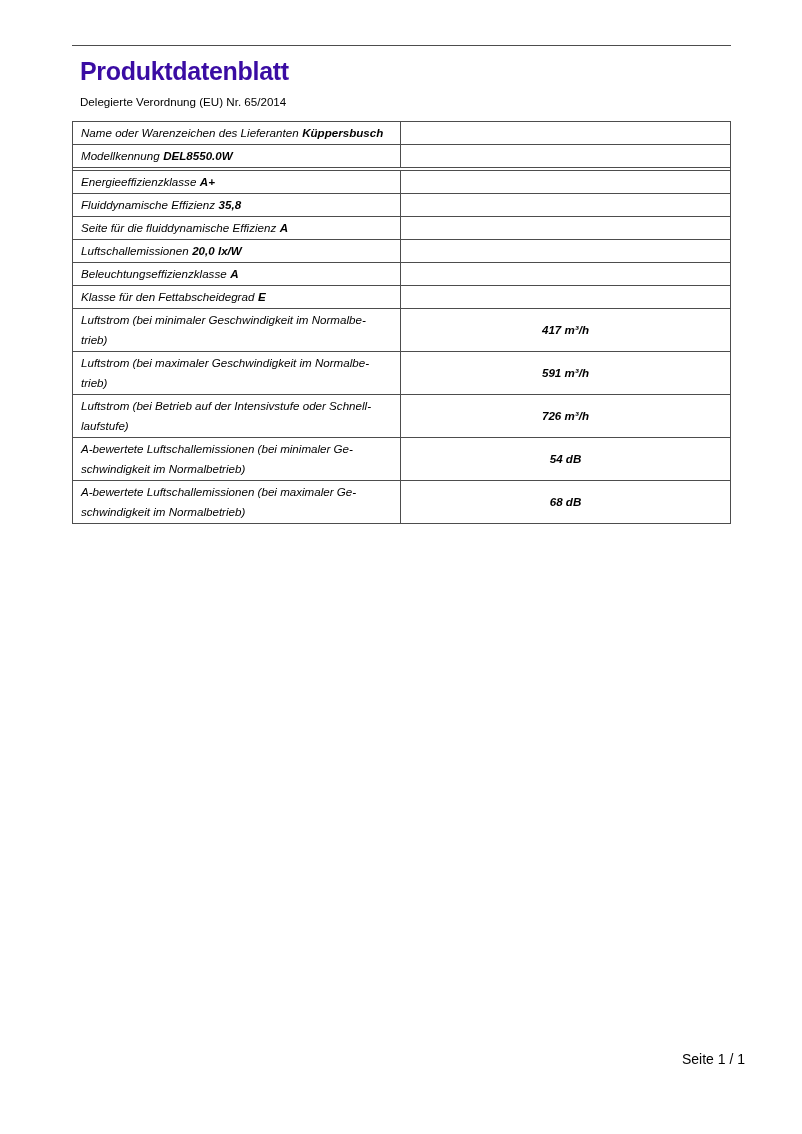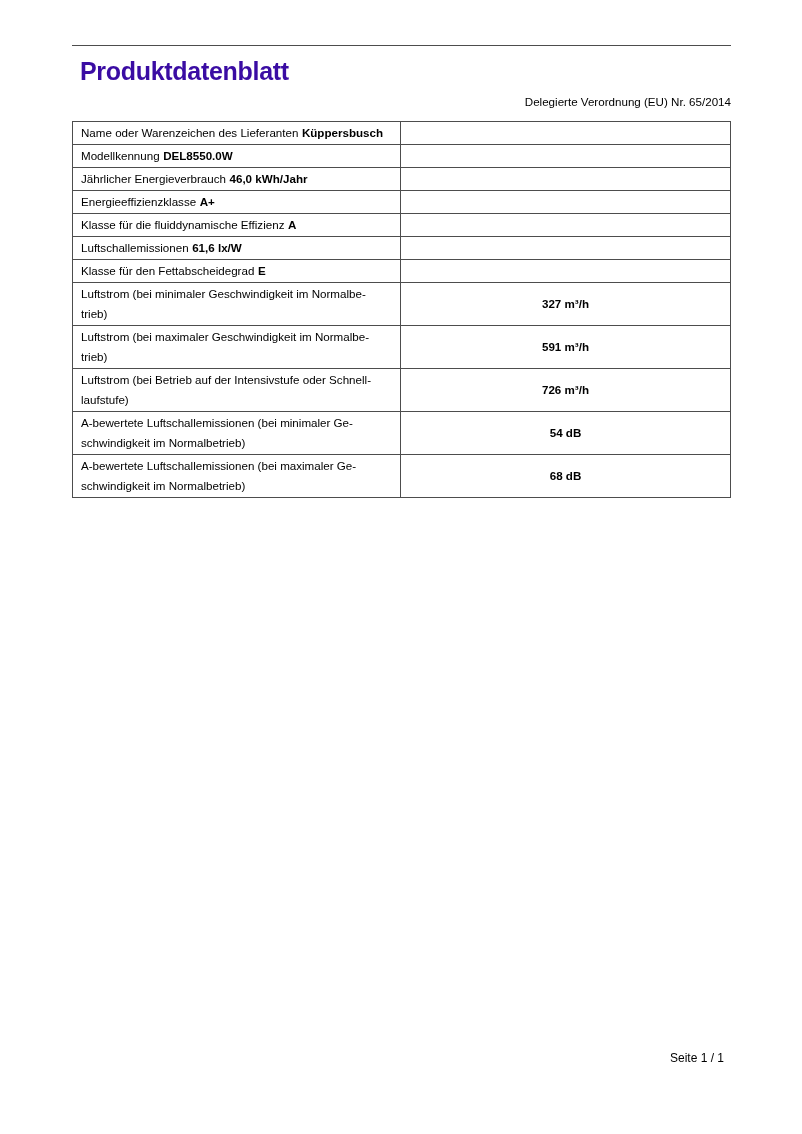--- a/index.html
+++ b/index.html
@@ -31,30 +31,30 @@
     font-size: 25px;
     font-weight: bold;
     color: #3a0ca3;
     letter-spacing: -0.3px;
     padding-left: 8px;
   }
   .doc-subtitle {
     margin-top: 9px;
     font-size: 11.6px;
     padding-left: 8px;
-    text-align: right;
   }
   .spec-table {
     margin-top: 13px;
     border: 1px solid #4d4d4d;
   }
   .row {
     display: grid;
     grid-template-columns: 328px 1fr;
     border-bottom: 1px solid #4d4d4d;
+    font-style: italic;
   }
   .row:last-child {
     border-bottom: none;
   }
   .cell {
     font-size: 11.6px;
     line-height: 20px;
   }
   .label-cell {
     border-right: 1px solid #4d4d4d;
@@ -74,22 +74,22 @@
     align-items: center;
     justify-content: center;
     padding: 1px 4px;
   }
   .value-text {
     font-weight: bold;
   }
   .footer {
     position: absolute;
     top: 1051px;
-    right: 78px;
-    font-size: 12px;
+    right: 57px;
+    font-size: 14px;
   }
 </style>
 </head>
 <body>
 
 <div class="page">
   <div class="content">
     <div class="top-rule"></div>
     <h1 class="doc-title">Produktdatenblatt</h1>
     <div class="doc-subtitle">Delegierte Verordnung (EU) Nr. 65/2014</div>
@@ -102,62 +102,73 @@
   </div>
 
   <div class="row">
     <div class="cell label-cell"><span class="label-text">Modellkennung</span><span class="label-bold">DEL8550.0W</span></div>
     <div class="cell value-cell">
             <span class="value-text"></span>
           </div>
   </div>
 
   <div class="row">
-    <div class="cell label-cell"><span class="label-text">Jährlicher Energieverbrauch</span><span class="label-bold">46,0 kWh/Jahr</span></div>
     <div class="cell value-cell">
             <span class="value-text"></span>
           </div>
   </div>
 
   <div class="row">
     <div class="cell label-cell"><span class="label-text">Energieeffizienzklasse</span><span class="label-bold">A+</span></div>
     <div class="cell value-cell">
             <span class="value-text"></span>
           </div>
   </div>
 
-
-  <div class="row">
-    <div class="cell label-cell"><span class="label-text">Klasse für die fluiddynamische Effizienz</span><span class="label-bold">A</span></div>
-    <div class="cell value-cell">
-            <span class="value-text"></span>
-          </div>
-  </div>
-
-  <div class="row">
-    <div class="cell label-cell"><span class="label-text">Luftschallemissionen</span><span class="label-bold">61,6 lx/W</span></div>
-    <div class="cell value-cell">
-            <span class="value-text"></span>
-          </div>
-  </div>
-
+  <div class="row">
+    <div class="cell label-cell"><span class="label-text">Fluiddynamische Effizienz</span><span class="label-bold">35,8</span></div>
+    <div class="cell value-cell">
+            <span class="value-text"></span>
+          </div>
+  </div>
+
+  <div class="row">
+    <div class="cell label-cell"><span class="label-text">Seite für die fluiddynamische Effizienz</span><span class="label-bold">A</span></div>
+    <div class="cell value-cell">
+            <span class="value-text"></span>
+          </div>
+  </div>
+
+  <div class="row">
+    <div class="cell label-cell"><span class="label-text">Luftschallemissionen</span><span class="label-bold">20,0 lx/W</span></div>
+    <div class="cell value-cell">
+            <span class="value-text"></span>
+          </div>
+  </div>
+
+  <div class="row">
+    <div class="cell label-cell"><span class="label-text">Beleuchtungseffizienzklasse</span><span class="label-bold">A</span></div>
+    <div class="cell value-cell">
+            <span class="value-text"></span>
+          </div>
+  </div>
 
 
   <div class="row">
     <div class="cell label-cell"><span class="label-text">Klasse für den Fettabscheidegrad</span><span class="label-bold">E</span></div>
     <div class="cell value-cell">
             <span class="value-text"></span>
           </div>
   </div>
 
   <div class="row">
     <div class="cell label-cell"><span class="label-text">Luftstrom (bei minimaler Geschwindigkeit im Normalbe-
 trieb)</span><span class="label-bold"></span></div>
     <div class="cell value-cell">
-            <span class="value-text">327 m³/h</span>
+            <span class="value-text">417 m³/h</span>
           </div>
   </div>
 
   <div class="row">
     <div class="cell label-cell"><span class="label-text">Luftstrom (bei maximaler Geschwindigkeit im Normalbe-
 trieb)</span><span class="label-bold"></span></div>
     <div class="cell value-cell">
             <span class="value-text">591 m³/h</span>
           </div>
   </div>

